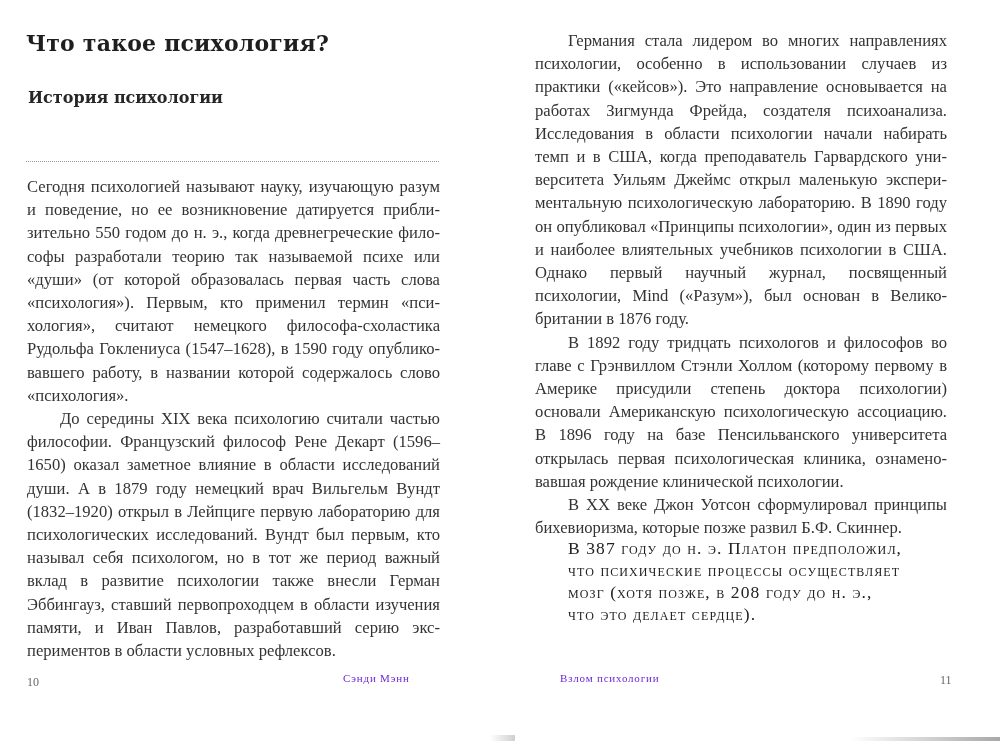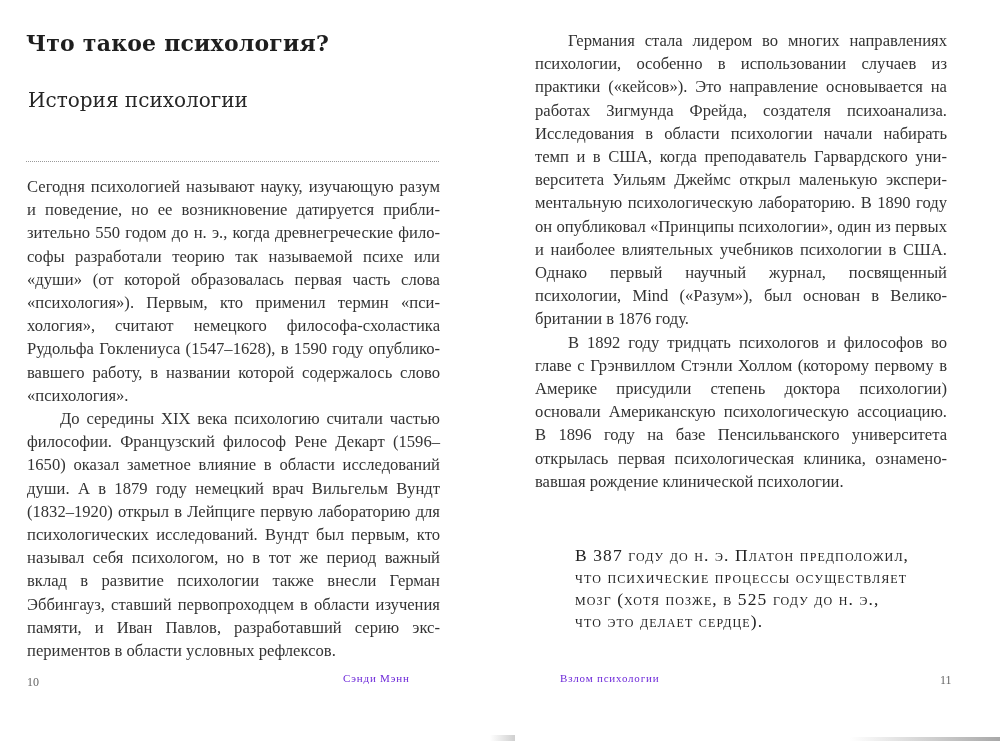--- a/index.html
+++ b/index.html
@@ -32,22 +32,22 @@
       font-size: 22px;
       color: #1e1e1e;
       margin: 0;
       letter-spacing: 0.2px;
     }
     .section-title {
       position: absolute;
       left: 28px;
       top: 88px;
       font-family: "DejaVu Serif", serif;
-      font-weight: normal;
-      font-size: 20px;
+      font-weight: bold;
+      font-size: 16px;
       color: #262626;
       margin: 0;
     }
     .dotted-rule {
       position: absolute;
       left: 26px;
       top: 161px;
       width: 413px;
       height: 0;
       border-top: 1px dotted #9a9a9a;
@@ -85,21 +85,21 @@
       position: absolute;
       left: 64px;
       top: 533px;
       width: 330px;
       font-family: "Liberation Serif", "DejaVu Serif", serif;
       font-size: 17.5px;
       line-height: 22px;
       color: #222222;
       font-variant: small-caps;
       letter-spacing: 1.1px;
-      margin: 11px;
+      margin: 4px;
     }
     .callout span.line { display: block; white-space: nowrap; }
 
     .footer {
       position: absolute;
       top: 672px;
       font-family: "Liberation Serif", "DejaVu Serif", serif;
       font-size: 11px;
       color: #6d28d9;
       letter-spacing: 0.8px;
@@ -141,26 +141,27 @@
   </div>
 
   <span class="footer folio left-folio">10</span>
   <span class="footer left-running">Сэнди Мэнн</span>
 </div>
 
 <div class="page page-right">
   <div class="body-text right-text">
     <p class="indent"><span>Германия стала лидером во многих направле­ниях психологии, особенно в использовании случаев из практики («кейсов»). Это направление основывается на работах Зигмунда Фрейда, создателя психоанализа. Исследования в области психологии начали набирать темп и в США, когда преподаватель Гарвардского уни­верситета Уильям Джеймс открыл маленькую экспери­ментальную психологическую лабораторию. В 1890 году он опубликовал «Принципы психологии», один из пер­вых и наиболее влиятельных учебников психологии в США. Однако первый научный журнал, посвящен­ный психологии, </span><span class="italic">Mind</span><span> («Разум»), был основан в Велико­британии в 1876 году.</span></p>
     <p class="indent">В 1892 году тридцать психологов и философов во главе с Грэнвиллом Стэнли Холлом (которому пер­вому в Америке присудили степень доктора психоло­гии) основали Американскую психологическую ассоци­ацию. В 1896 году на базе Пенсильванского университета открылась первая психологическая клиника, ознамено­вавшая рождение клинической психологии.</p>
+    <p class="indent">В XX веке Джон Уотсон сформулировал принципы бихевиоризма, которые позже развил Б.Ф. Скиннер.</p>
   </div>
 
   <div class="callout">
     <span class="line">В 387 году до н. э. Платон предположил,</span>
     <span class="line">что психические процессы осуществляет</span>
-    <span class="line">мозг (хотя позже, в 525 году до н. э.,</span>
+    <span class="line">мозг (хотя позже, в 208 году до н. э.,</span>
     <span class="line">что это делает сердце).</span>
   </div>
 
   <span class="footer right-running">Взлом психологии</span>
   <span class="footer folio right-folio">11</span>
 </div>
 
 <div class="gutter-shadow"></div>
 <div class="edge-shadow"></div>
 

